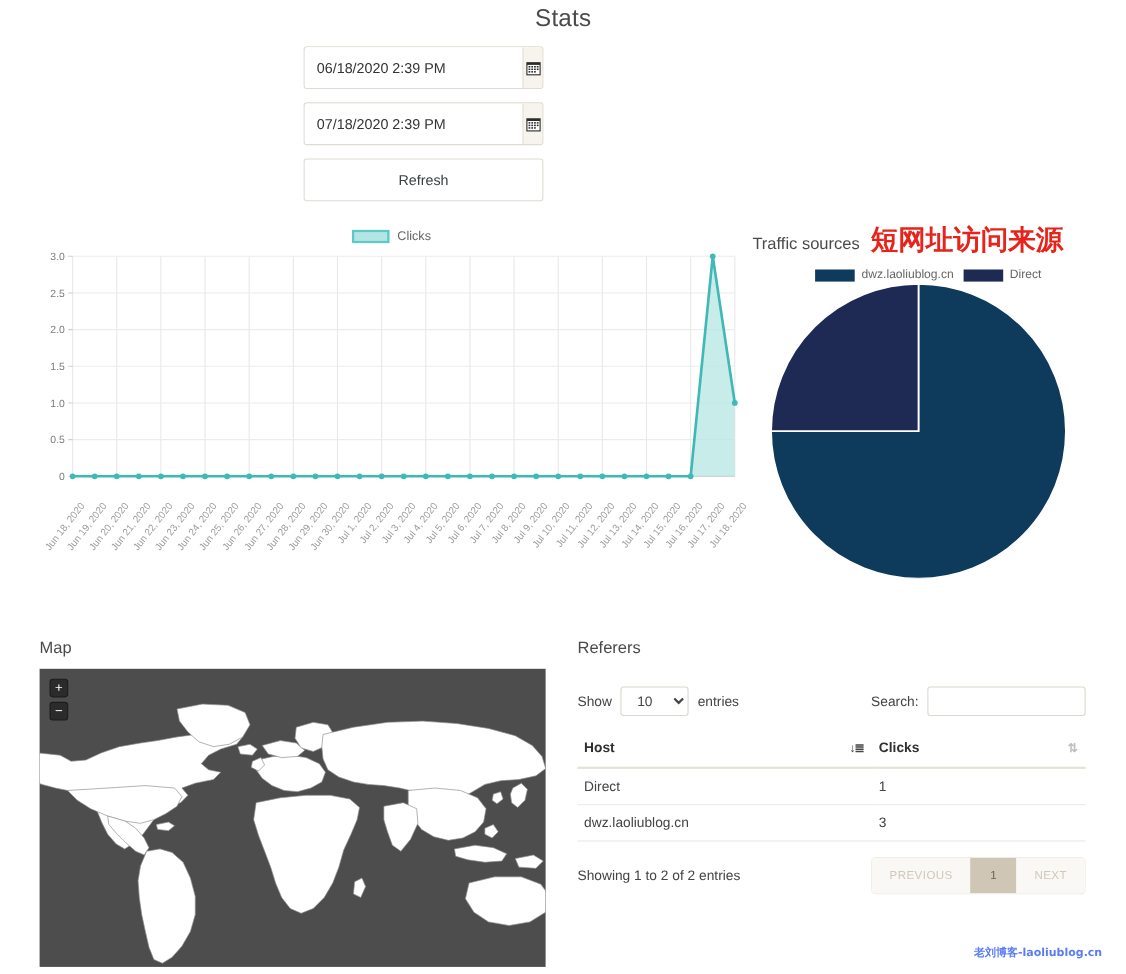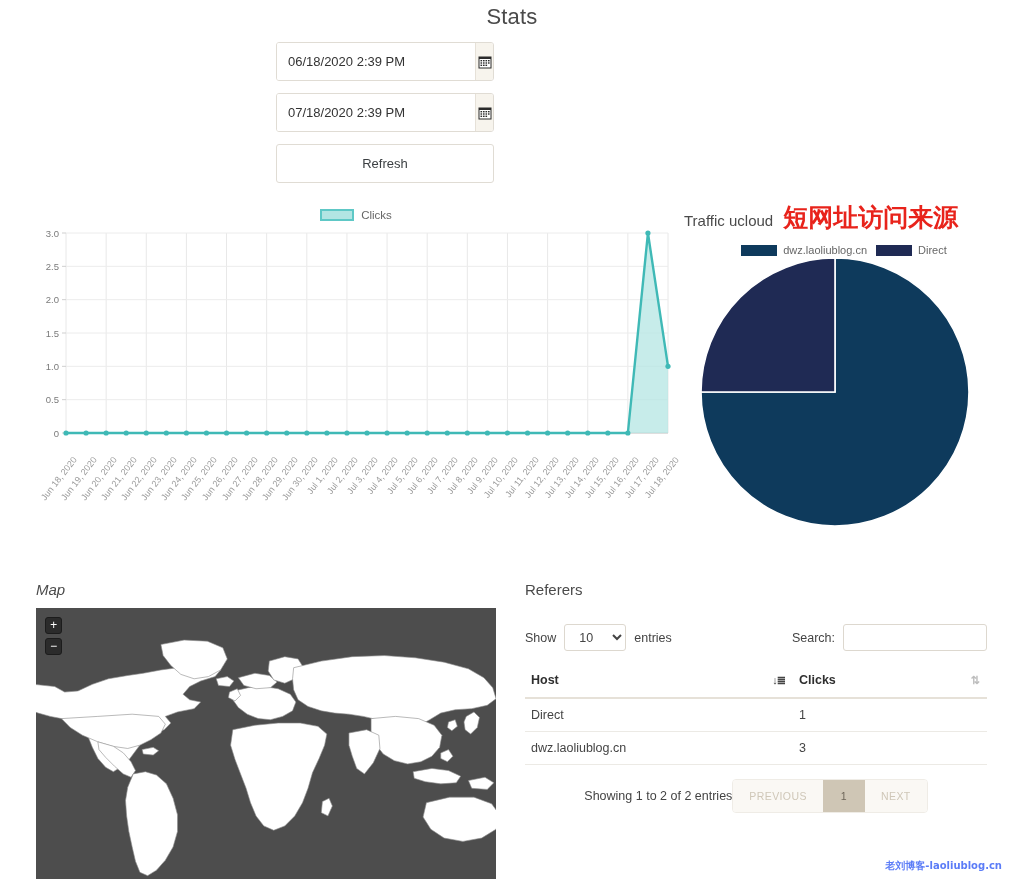--- a/index.html
+++ b/index.html
@@ -130,21 +130,21 @@
   }
   .pie-legend {
     display:flex; align-items:center; justify-content:center;
     gap:9px; font-size:11px; color:#666; margin-top:14px;
   }
   .pl-item { display:flex; align-items:center; gap:6px; }
   .pl-sw { width:36px; height:11px; }
 
   
   .bottom-row { position:relative; margin-top:36px; }
-  .map-box { position:absolute; left:36px; top:0; width:428px;font-style:italic; }
+  .map-box { position:absolute; left:36px; top:0; width:428px; }
   .map-canvas {
     position:relative;
     width:460px; height:271px;
     background:#4d4d4d;
     margin-top:10px;
     overflow:hidden;
   }
   .map-zoom { position:absolute; left:9px; top:9px; }
   .mz-btn {
     width:17px; height:17px;
@@ -198,21 +198,21 @@
     font-size:12.5px;
     color:#444;
     padding:9px 6px;
     border-bottom:1px solid #eceae5;
   }
   .col-host { width:58%; }
   .sort-ic { position:absolute; right:8px; top:9px; font-size:11px; letter-spacing:-1px; }
   .sort-active { color:#444; }
   .sort-idle { color:#bdbdbd; }
   .ref-foot {
-    display:flex; align-items:center; justify-content:center;
+    display:flex; align-items:center; justify-content:space-between;
     margin-top:14px;
   }
   .foot-info { font-size:12.5px; color:#444; }
   .pager { display:flex; border:1px solid #efece6; border-radius:4px; overflow:hidden; }
   .pg {
     padding:10px 16px;
     font-size:10.5px;
     letter-spacing:.4px;
     color:#cfc7b8;
     background:#faf8f4;
@@ -401,21 +401,21 @@
         <span class="xlabel" style="left: 556.733px;">Jul 14, 2020</span>
         <span class="xlabel" style="left: 576.8px;">Jul 15, 2020</span>
         <span class="xlabel" style="left: 596.867px;">Jul 16, 2020</span>
         <span class="xlabel" style="left: 616.933px;">Jul 17, 2020</span>
         <span class="xlabel" style="left: 637px;">Jul 18, 2020</span>
       </div>
   </div>
 
   <div class="pie-box">
     <div class="pie-head">
-      <span class="sec-title">Traffic ucloud</span>
+      <span class="sec-title">Traffic sources</span>
       <span class="cn-title">短网址访问来源</span>
     </div>
     <div class="pie-legend" id="pie-legend">
         <span class="pl-item">
           <span class="pl-sw" style="background: rgb(14, 58, 92);"></span>
           <span>dwz.laoliublog.cn</span>
         </span>
         <span class="pl-item">
           <span class="pl-sw" style="background: rgb(31, 42, 84);"></span>
           <span>Direct</span>

